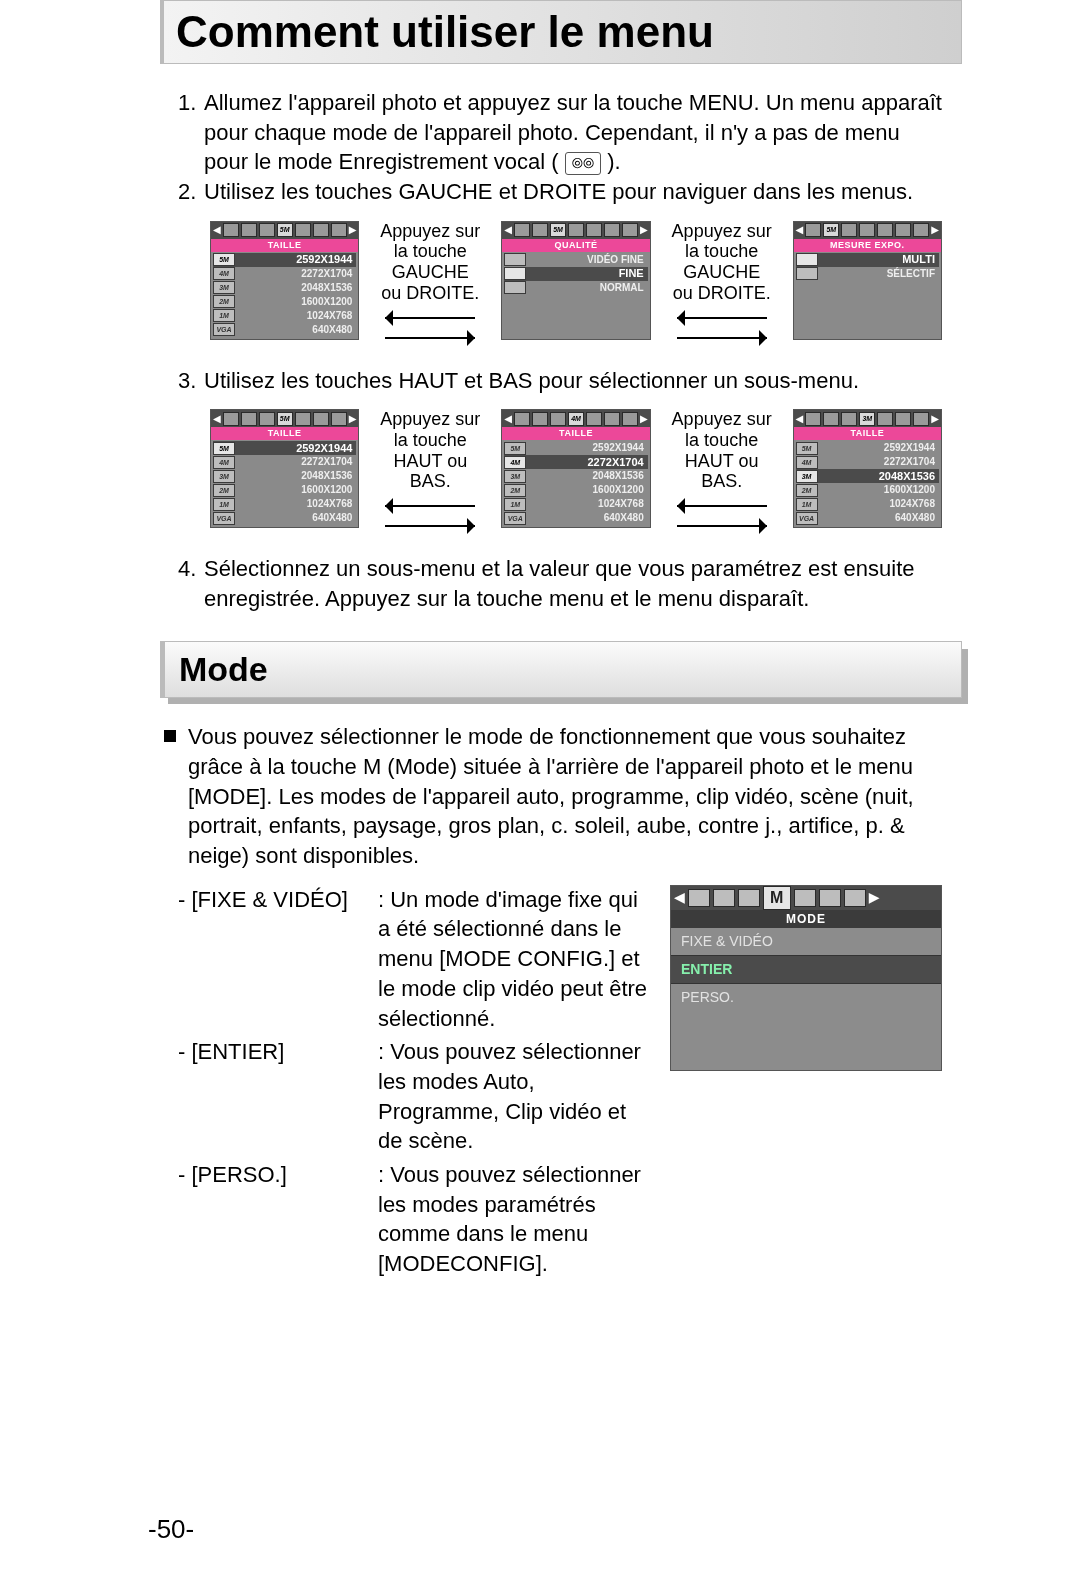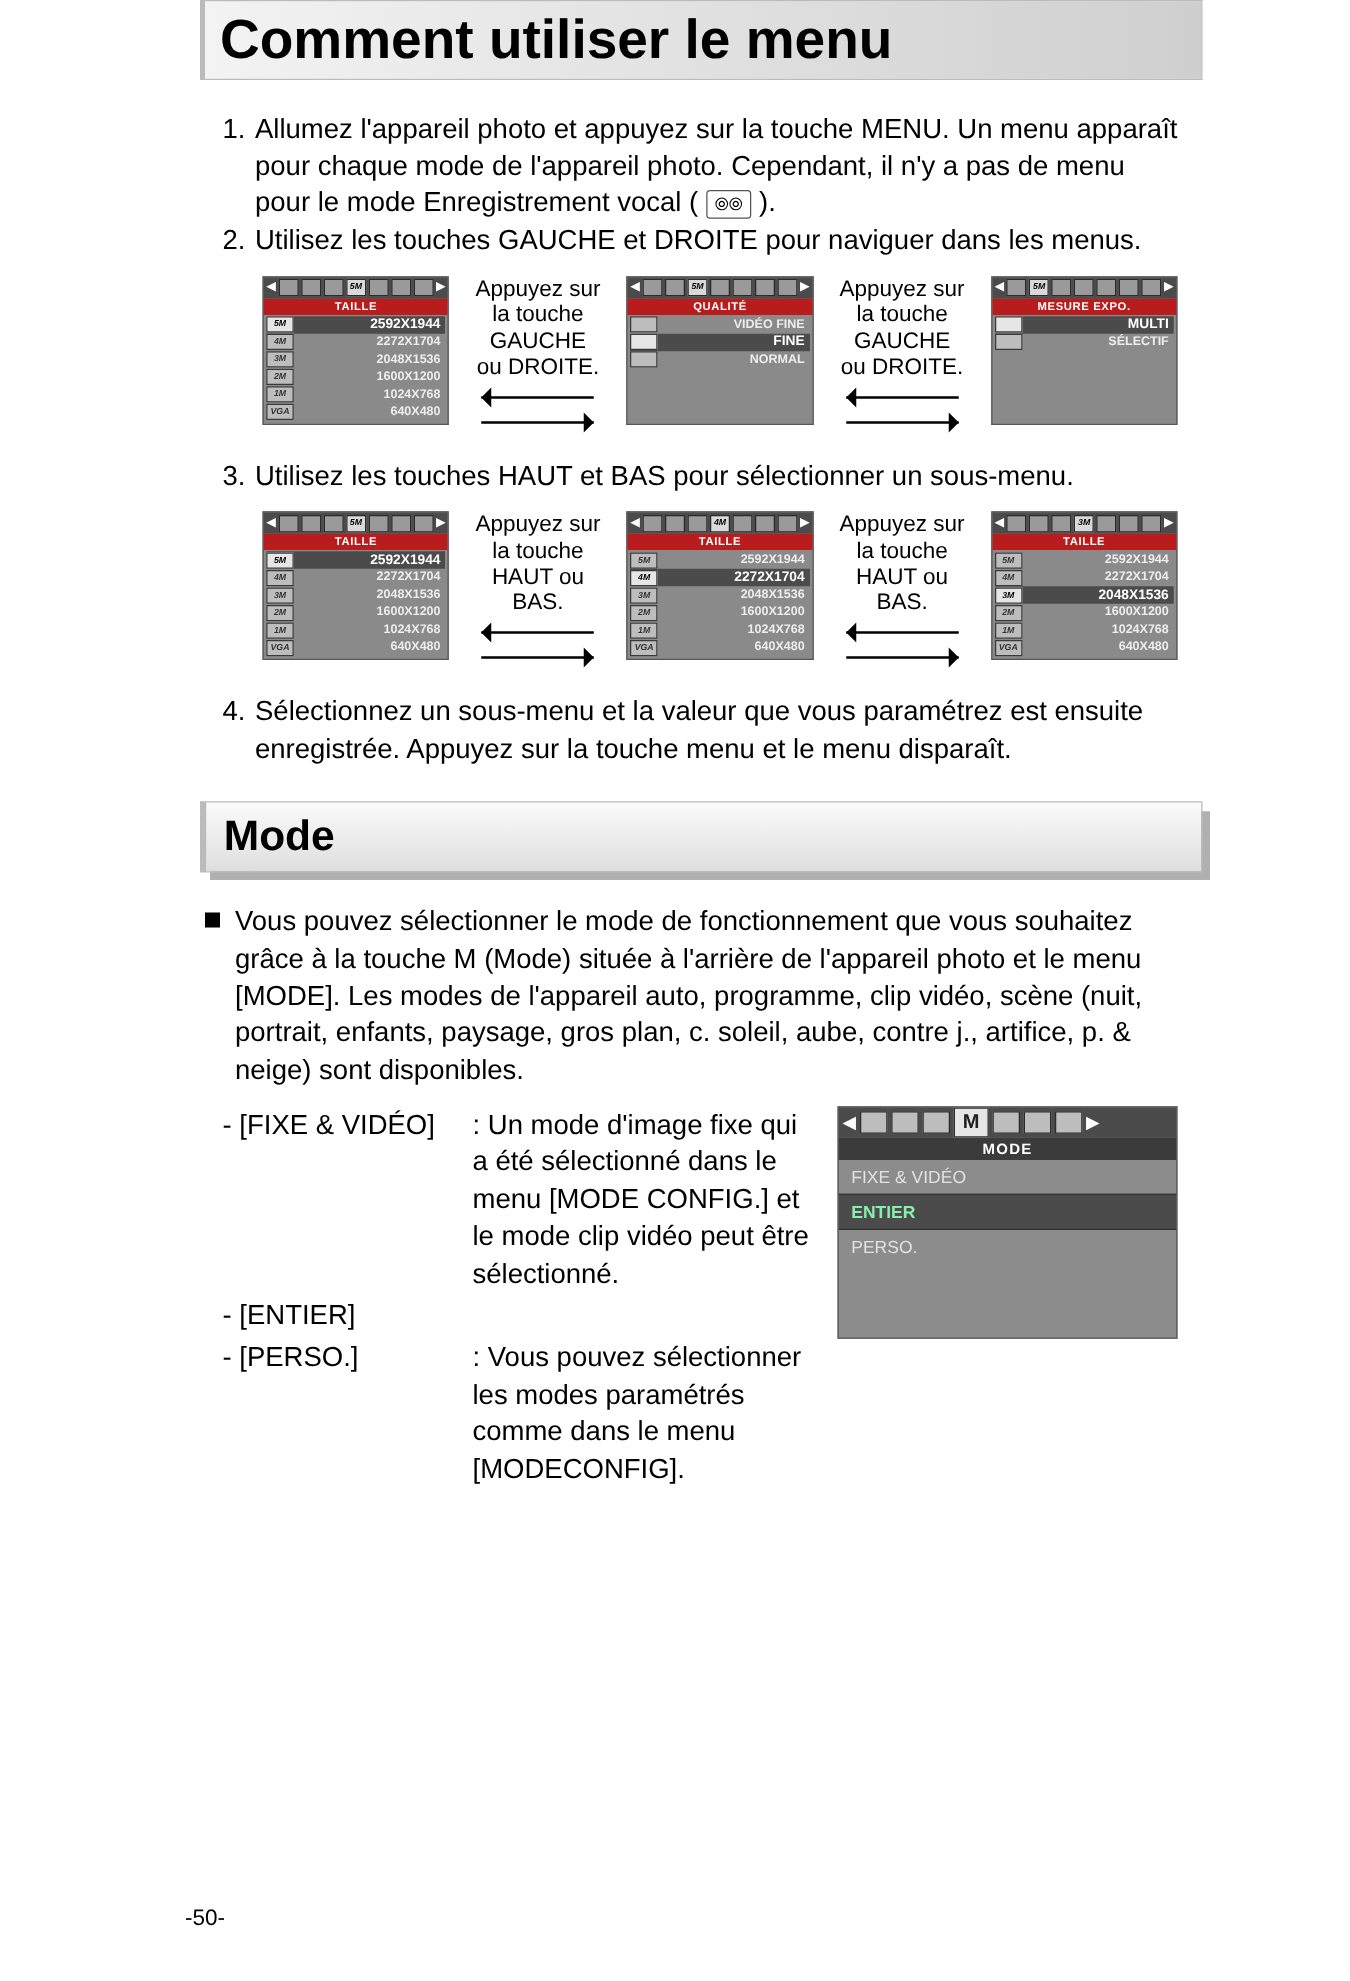--- a/index.html
+++ b/index.html
@@ -10,21 +10,21 @@
   .step{display:flex;}
   .step .num{width:26px;flex-shrink:0;}
   .mic-icon{display:inline-block;border:1px solid #555;border-radius:3px;padding:1px 6px;font-size:14px;vertical-align:middle;}
 
   .panels-row{display:flex;align-items:flex-start;margin:14px 0 18px 32px;}
   .panel{background:#8a8a8a;border:1px solid #555;display:inline-block;width:185px;}
   .panel .tabs{background:#4b4b4b;display:flex;align-items:center;height:17px;padding:0 2px;gap:2px;}
   .panel .tabs .arrow{color:#fff;font-size:10px;line-height:1;}
   .tab-icon{background:#9a9a9a;border:1px solid #2a2a2a;height:12px;width:14px;display:inline-block;position:relative;}
   .tab-icon.sel{background:#d9d9d9;color:#000;font-size:7px;font-weight:bold;text-align:center;line-height:12px;font-style:italic;}
-  .panel .heading{background:#b91c1c;color:#fff;font-size:9px;font-weight:bold;text-align:center;height:13px;line-height:13px;letter-spacing:0.5px;}
+  .panel .heading{background:#ec4899;color:#fff;font-size:9px;font-weight:bold;text-align:center;height:13px;line-height:13px;letter-spacing:0.5px;}
   .panel .rows{padding:1px 2px 2px 2px;}
   .panel .row{display:flex;align-items:center;height:14px;}
   .panel .row .badge{width:20px;height:11px;border:1px solid #3a3a3a;background:#bdbdbd;color:#333;font-size:7px;font-style:italic;font-weight:bold;text-align:center;line-height:11px;}
   .panel .row.sel .badge{background:#e6e6e6;color:#000;}
   .panel .row .val{flex:1;text-align:right;color:#eee;font-size:10px;font-weight:bold;padding-right:4px;}
   .panel .row.sel{background:#4b4b4b;}
   .panel .row.sel .val{color:#fff;font-size:11px;}
   .panel .body-pad{min-height:84px;}
 
   .arrow-hint{width:155px;text-align:center;font-size:18px;line-height:1.15;margin:0 20px;}
@@ -52,21 +52,21 @@
   .mode-panel{width:270px;background:#8c8c8c;border:1px solid #555;flex-shrink:0;}
   .mode-panel .tabs{background:#4b4b4b;display:flex;align-items:center;height:24px;padding:0 3px;gap:3px;}
   .mode-panel .tabs .arrow{color:#fff;font-size:14px;}
   .m-tab{border:1px solid #2a2a2a;background:#bdbdbd;height:16px;width:20px;display:inline-block;font-size:10px;text-align:center;line-height:16px;color:#222;}
   .m-tab.big{background:#e6e6e6;width:26px;height:22px;font-weight:bold;font-size:16px;line-height:22px;}
   .mode-panel .heading{background:#3b3b3b;color:#fff;font-size:12px;font-weight:bold;text-align:center;height:18px;line-height:18px;letter-spacing:1px;}
   .mode-panel .mrow{color:#e2e2e2;font-size:14px;padding:4px 10px;}
   .mode-panel .mrow.sel{background:#4b4b4b;color:#86efac;font-weight:bold;border-top:1px solid #333;border-bottom:1px solid #333;}
   .mode-panel .pad{height:60px;}
 
-  .pagenum{position:absolute;left:80px;bottom:40px;font-size:18px;}
+  .pagenum{position:absolute;left:80px;bottom:40px;font-size:26px;}
 </style>
 </head>
 <body>
 
 <div class="page">
 
   <div class="title-bar">
     <h1>Comment utiliser le menu</h1>
   </div>
 
@@ -358,20 +358,21 @@
     </div>
 
     <div class="mode-block">
       <div class="mode-text mode-defs">
         <div class="mode-def">
             <div class="k">- [FIXE &amp; VIDÉO]</div>
             <div class="d">: Un mode d'image fixe qui a été sélectionné dans le menu [MODE CONFIG.] et le mode clip vidéo peut être sélectionné.</div>
           </div>
         <div class="mode-def">
             <div class="k">- [ENTIER]</div>
+            <div class="d">: Vous pouvez sélectionner les modes Auto, Programme, Clip vidéo et de scène.</div>
           </div>
         <div class="mode-def">
             <div class="k">- [PERSO.]</div>
             <div class="d">: Vous pouvez sélectionner les modes paramétrés comme dans le menu [MODECONFIG].</div>
           </div>
       </div>
       <div class="mode-panel">
         <div class="tabs">
           <span class="arrow">◀</span>
           <span class="m-tab"></span>

